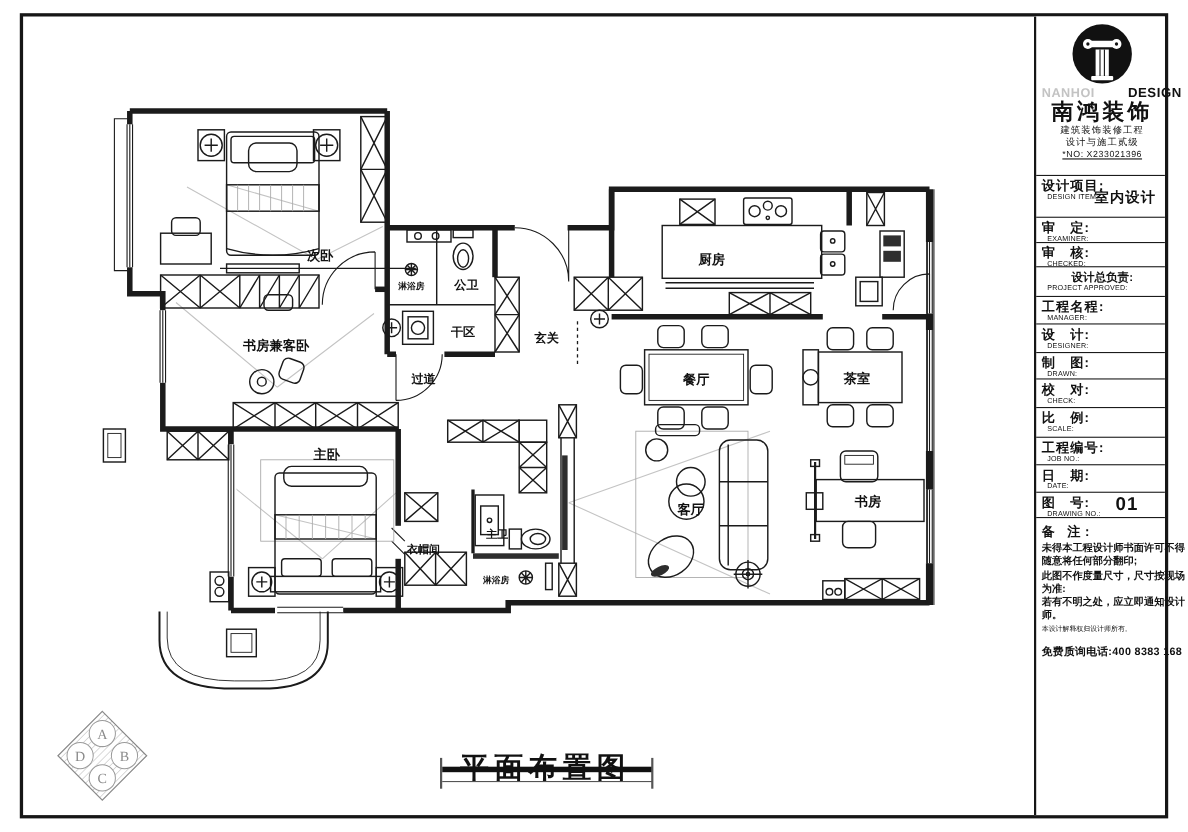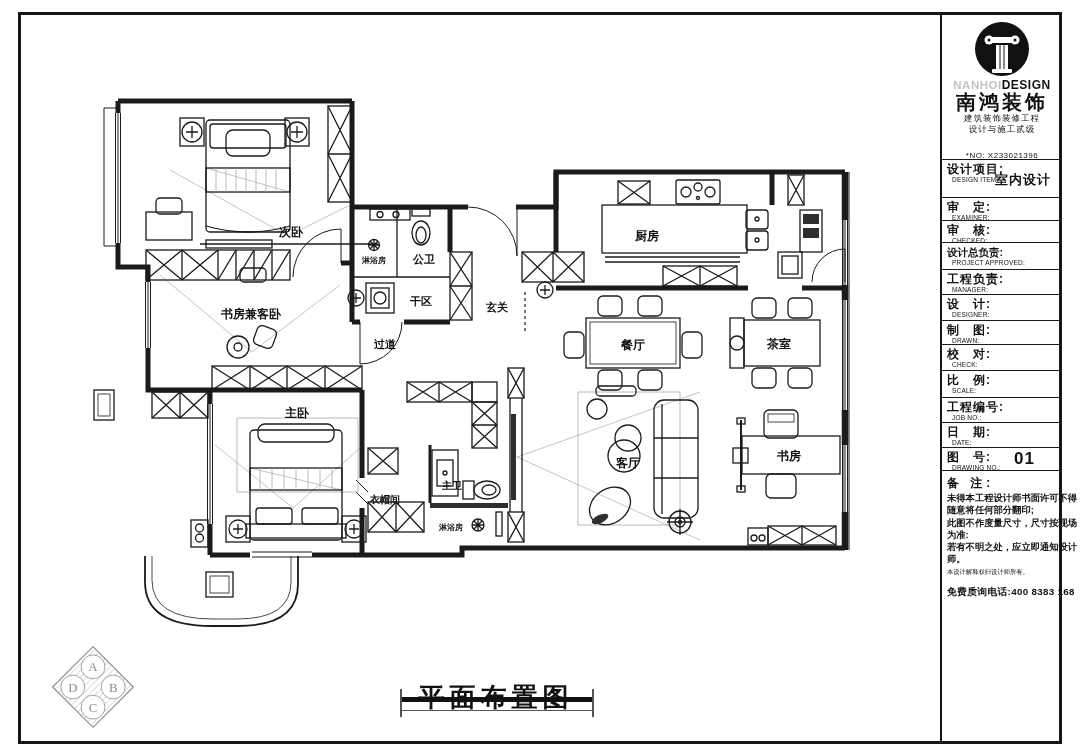--- a/index.html
+++ b/index.html
@@ -9,35 +9,35 @@
   *{box-sizing:border-box;}
 
   
   #sheet-border{left:18px;top:12px;width:1044px;height:732px;border:3px solid #161616;}
 
   
   #titleblock{left:940px;top:15px;width:119px;height:726px;border-left:2px solid #161616;
               display:flex;flex-direction:column;background:#fff;}
   .tb-sec{border-bottom:1.8px solid #1b1b1b;position:relative;flex:0 0 auto;padding:2px 2px 0 5px;}
   .tb-cn{font-size:12px;font-weight:700;letter-spacing:1px;line-height:14px;white-space:nowrap;}
-  .tb-cn.small{font-size:10.5px;letter-spacing:0;}
+  .tb-cn.small{font-size:10.5px;letter-spacing:0;text-align:center;}
   .tb-en{font-size:6.5px;letter-spacing:.2px;padding-left:5px;line-height:8px;white-space:nowrap;}
   .tb-val-mid{position:absolute;right:8px;top:54%;transform:translateY(-50%);
               font-size:13px;font-weight:700;letter-spacing:1px;}
   .tb-val-big{position:absolute;right:24px;top:48%;transform:translateY(-50%);
               font-size:17px;font-weight:700;letter-spacing:1px;}
   
   #tb-logo{height:145px;text-align:center;padding-top:6px;}
   #logo-mark{display:block;margin:0 auto;}
   #brand-line{margin-top:1px;line-height:12px;white-space:nowrap;}
   #brand-light{font-size:11.5px;font-weight:700;color:#c3c3c3;letter-spacing:.5px;}
-  #brand-bold{font-size:12px;font-weight:700;color:#111;letter-spacing:.5px;}
+  #brand-bold{font-size:12px;font-weight:700;color:#111;letter-spacing:.5px;padding-left:30px;}
   #company-name{font-size:20px;font-weight:700;letter-spacing:3px;line-height:22px;}
   .cert{font-size:8.5px;letter-spacing:1px;line-height:10.5px;}
-  #cert-no{font-size:8px;letter-spacing:.5px;margin-top:17px;text-decoration:underline;}
+  #cert-no{font-size:8px;letter-spacing:.5px;margin-top:2px;text-decoration:underline;}
   
   #tb-notes{flex:1 1 auto;border-bottom:none;padding-top:4px;}
   #notes-label{font-size:12px;font-weight:700;letter-spacing:4px;}
   .note-line{font-size:9.3px;font-weight:600;line-height:12.3px;white-space:nowrap;}
   #note-disclaimer{font-size:6.3px;margin-top:2px;white-space:nowrap;}
   #note-hotline{font-size:9.8px;font-weight:600;margin-top:9px;letter-spacing:.3px;white-space:nowrap;}
 
   
   #drawing-title{left:380px;top:680px;width:232px;text-align:center;
                  font-size:26px;font-weight:700;letter-spacing:5px;}
@@ -426,21 +426,21 @@
   </div>
   <div class="tb-sec" style="height:22px">
     <div class="tb-cn">审　核:</div>
     <div class="tb-en">CHECKED:</div>
   </div>
   <div class="tb-sec" style="height:27px">
     <div class="tb-cn small">设计总负责:</div>
     <div class="tb-en">PROJECT APPROVED:</div>
   </div>
   <div class="tb-sec" style="height:25px">
-    <div class="tb-cn">工程负责:</div>
+    <div class="tb-cn">工程名程:</div>
     <div class="tb-en">MANAGER:</div>
   </div>
   <div class="tb-sec" style="height:26px">
     <div class="tb-cn">设　计:</div>
     <div class="tb-en">DESIGNER:</div>
   </div>
   <div class="tb-sec" style="height:24px">
     <div class="tb-cn">制　图:</div>
     <div class="tb-en">DRAWN:</div>
   </div>

